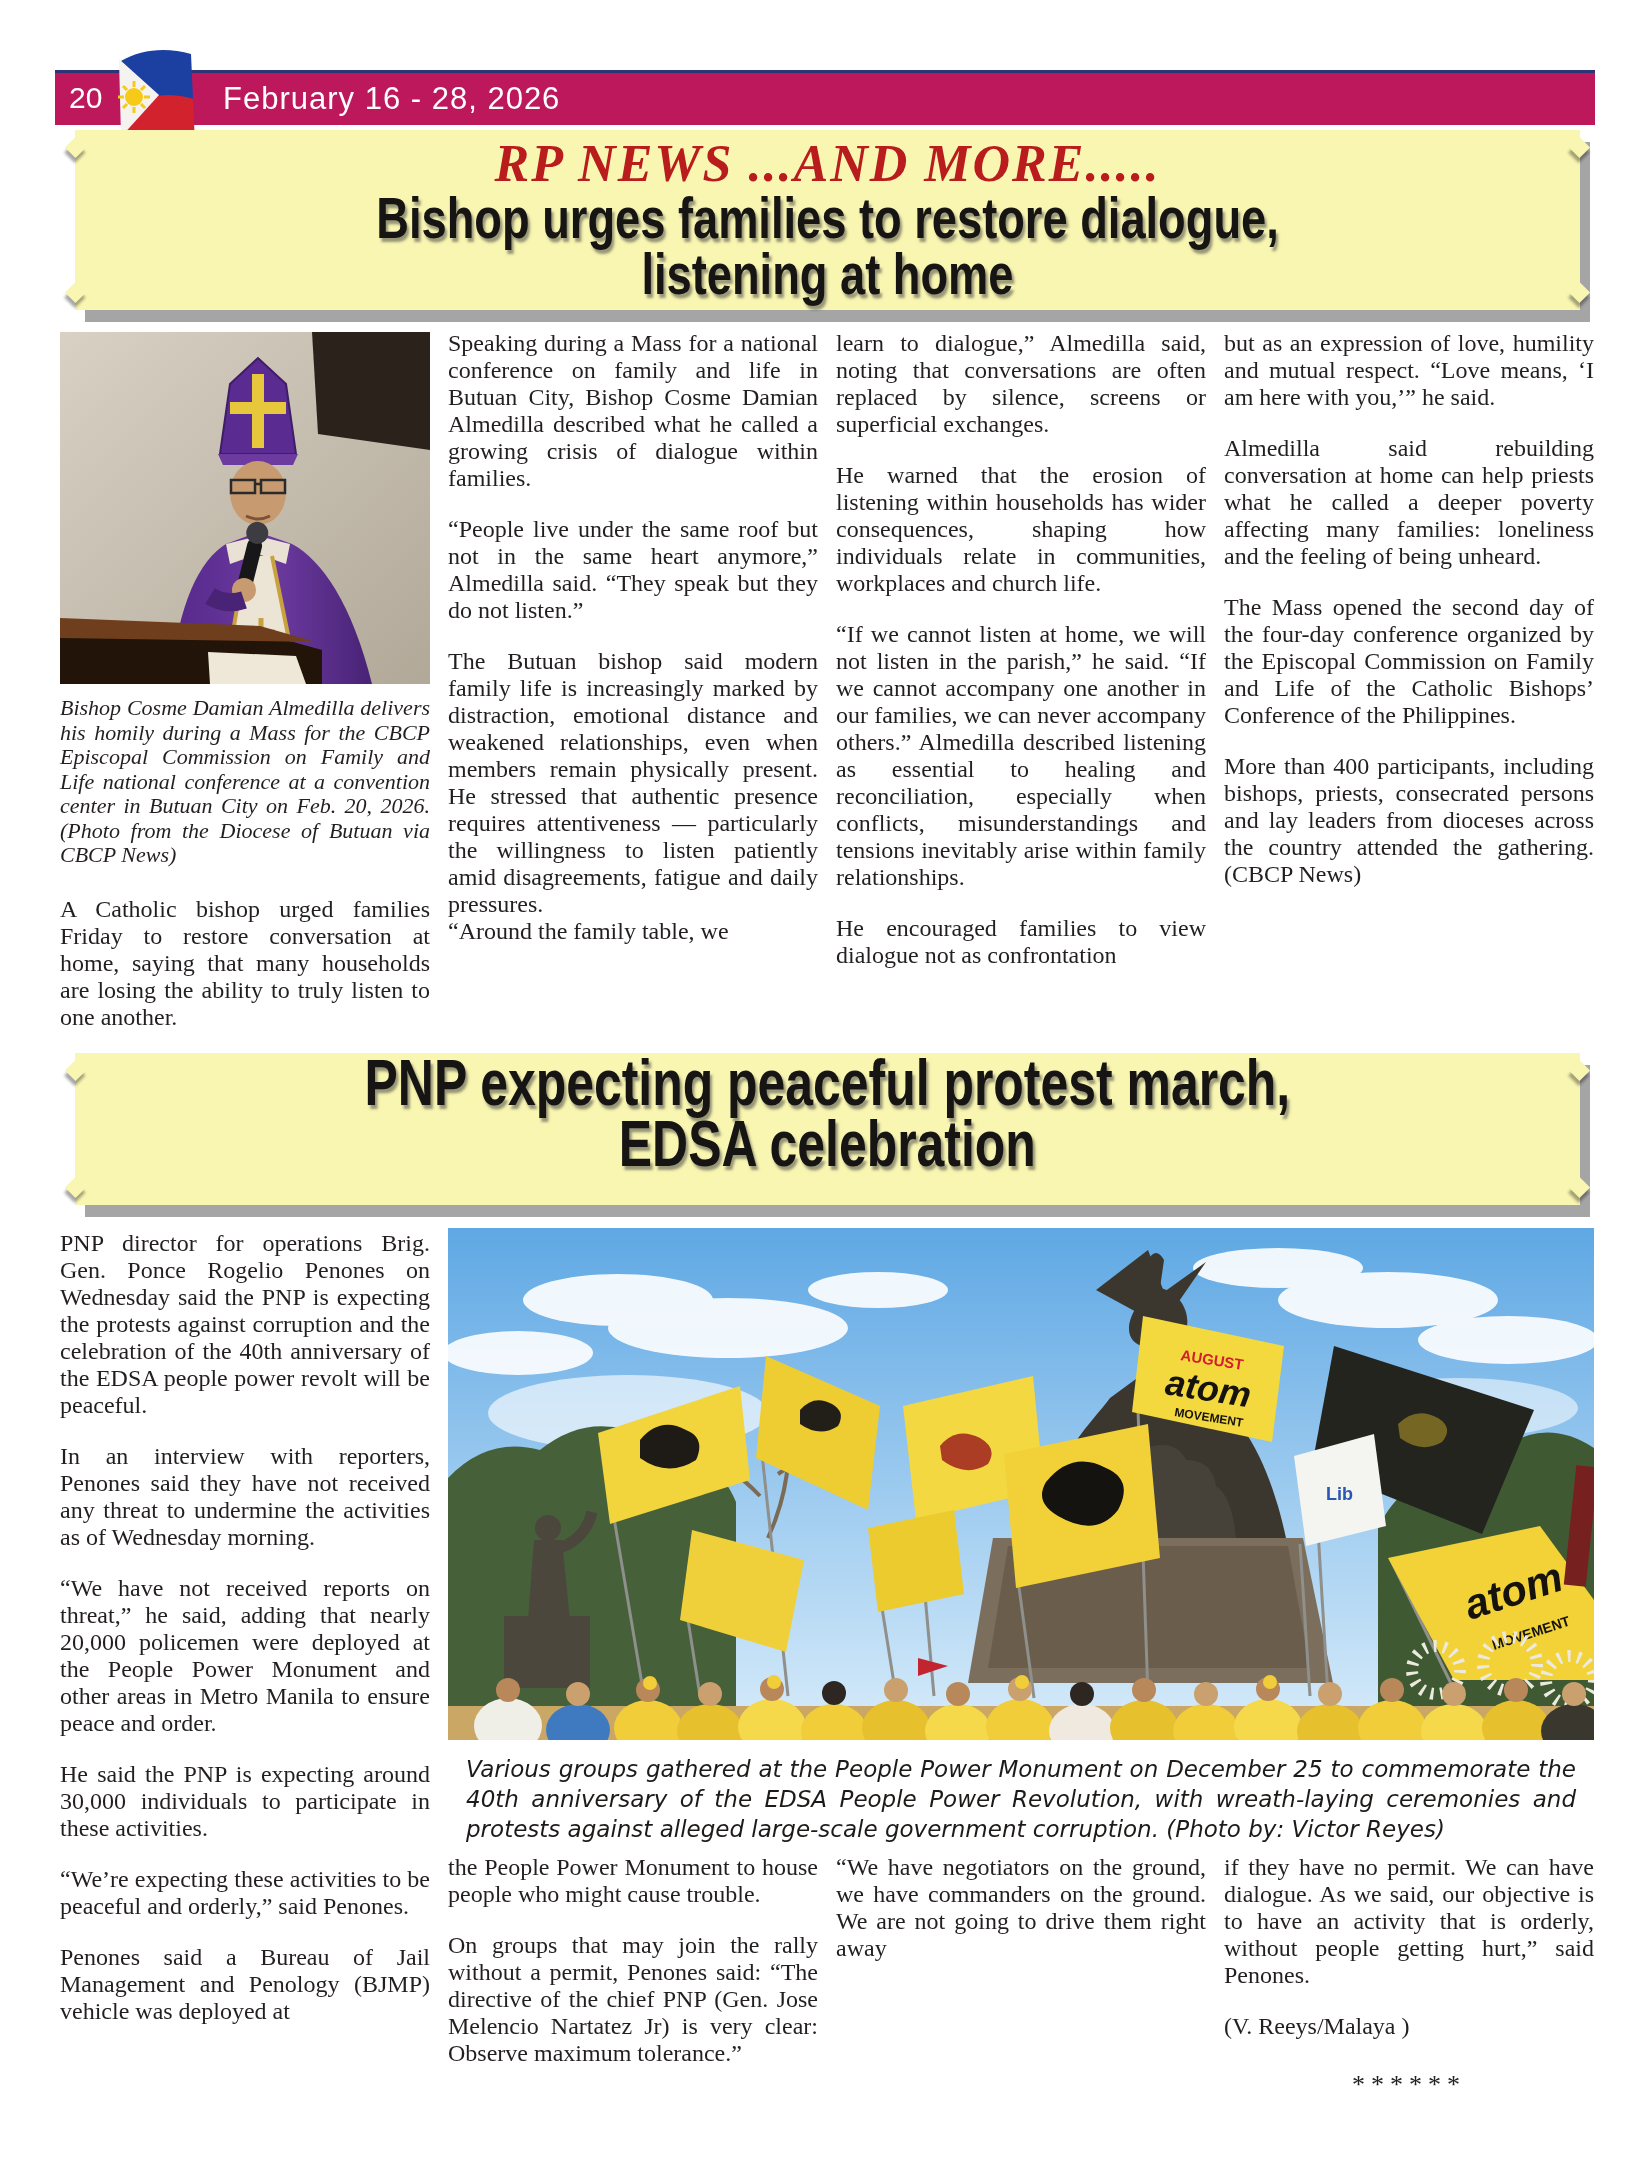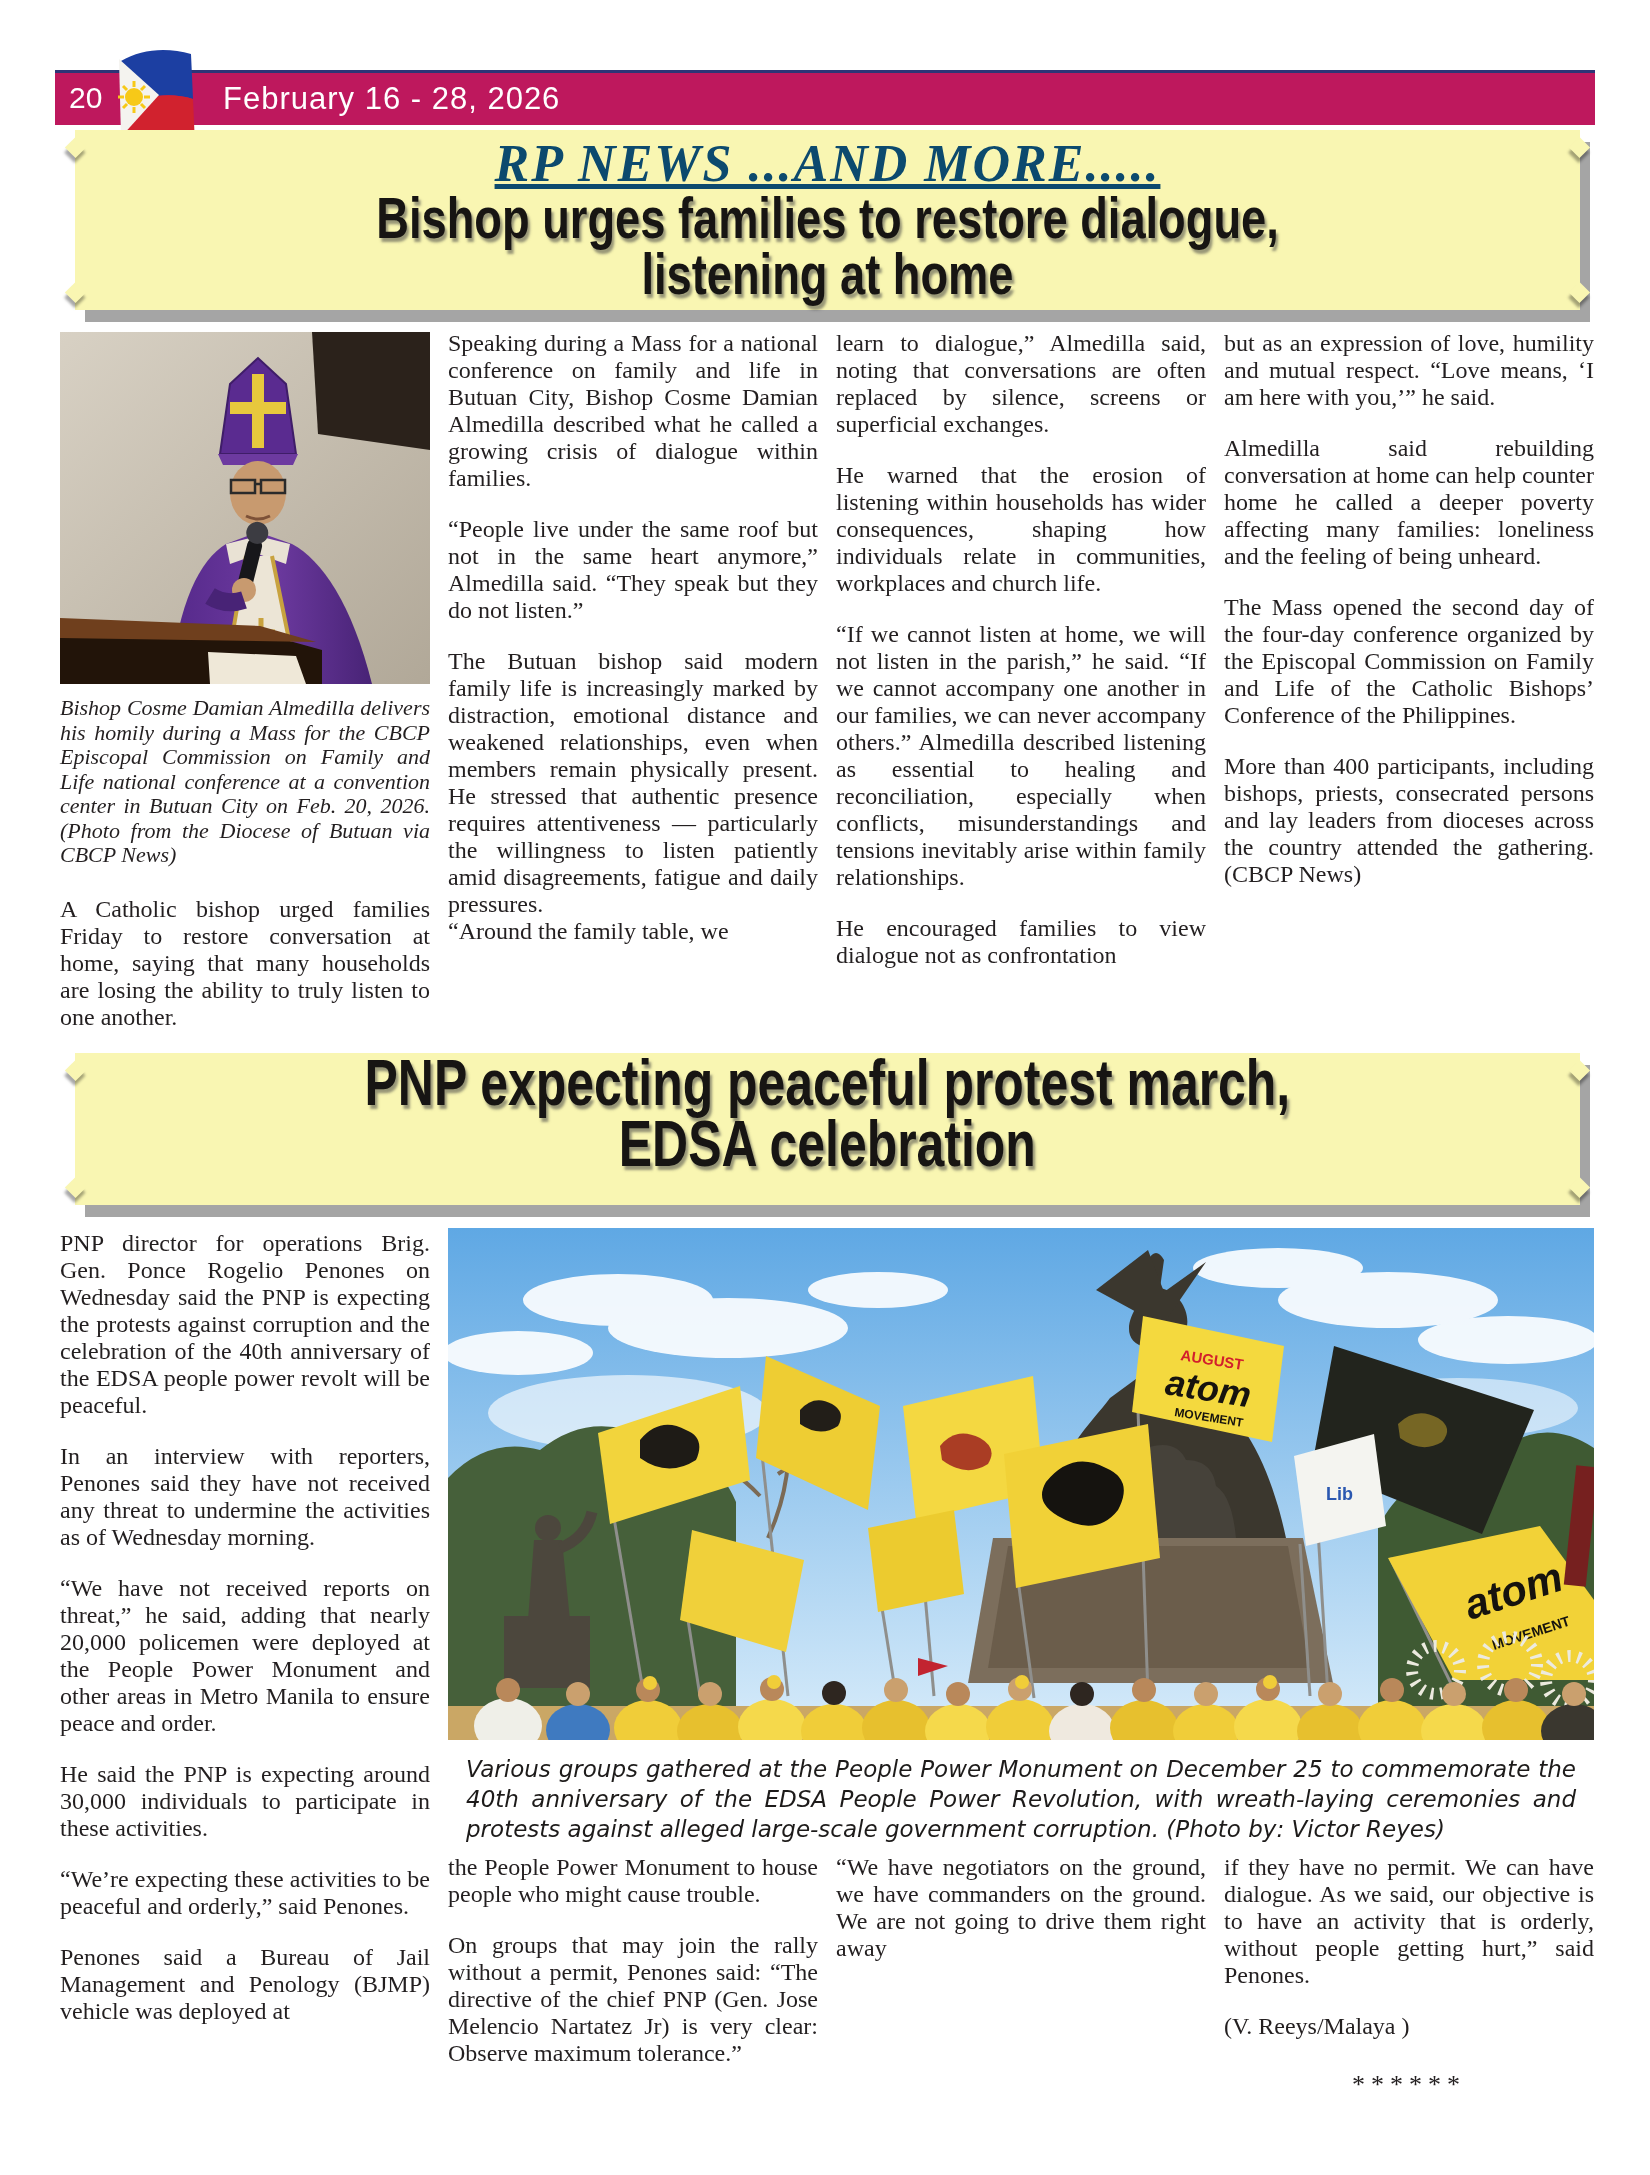--- a/index.html
+++ b/index.html
@@ -17,21 +17,21 @@
   
   .banner{position:absolute;left:75px;width:1505px;background:#f9f6b2;text-align:center;
           box-shadow:10px 12px 0 rgba(105,105,105,.6);}
   .b1{top:130px;height:180px;}
   .b2{top:1053px;height:152px;}
   .tear{position:absolute;width:15px;height:15px;background:#f9f6b2;transform:rotate(45deg);
         box-shadow:3px 4px 3px rgba(0,0,0,.35);}
   .tear.tl{left:-7px;top:10px}.tear.bl{left:-7px;bottom:10px}
   .tear.tr{right:-7px;top:10px}.tear.br{right:-7px;bottom:10px}
   .kicker{margin:8px 0 0;font-family:"Liberation Serif",serif;font-style:italic;font-weight:bold;
-          font-size:52px;line-height:1.0;color:#0c4a6e;letter-spacing:2px;text-decoration:underline;}
+          font-size:52px;line-height:1.0;color:#b91c1c;letter-spacing:2px;}
   .hline{line-height:.96;color:#171513;}
   .cond{display:inline-block;font-family:"Liberation Sans",sans-serif;font-weight:bold;
         white-space:nowrap;transform:scaleX(.78);transform-origin:50% 50%;
         text-shadow:3px 4px 3px rgba(70,70,70,.55);}
   .b1 .cond{font-size:58px;}
   .b2 .cond{font-size:64px;}
   .b2 .hline:first-child{margin-top:10px;}
 
   
   .art1{position:absolute;left:60px;top:330px;width:1534px;display:grid;
@@ -146,21 +146,21 @@
       <p class="body">“Around the family table, we</p>
     </div>
     <div class="col">
       <p class="body">learn to dialogue,” Almedilla said, noting that conversations are often replaced by silence, screens or superficial exchanges.</p>
       <p class="body">He warned that the erosion of listening within households has wider consequences, shaping how individuals relate in communities, workplaces and church life.</p>
       <p class="body">“If we cannot listen at home, we will not listen in the parish,” he said. “If we cannot accompany one another in our families, we can never accompany others.” Almedilla described listening as essential to healing and reconciliation, especially when conflicts, misunderstandings and tensions inevitably arise within family relationships.</p>
       <p class="body">He encouraged families to view dialogue not as confrontation</p>
     </div>
     <div class="col">
       <p class="body">but as an expression of love, humility and mutual respect. “Love means, ‘I am here with you,’” he said.</p>
-      <p class="body">Almedilla said rebuilding conversation at home can help counter home he called a deeper poverty affecting many families: loneliness and the feeling of being unheard.</p>
+      <p class="body">Almedilla said rebuilding conversation at home can help priests what he called a deeper poverty affecting many families: loneliness and the feeling of being unheard.</p>
       <p class="body">The Mass opened the second day of the four-day conference organized by the Episcopal Commission on Family and Life of the Catholic Bishops’ Conference of the Philippines.</p>
       <p class="body">More than 400 participants, including bishops, priests, consecrated persons and lay leaders from dioceses across the country attended the gathering. (CBCP News)</p>
     </div>
   </section>
 
   <section class="banner b2">
     <span class="tear tl"></span>
     <span class="tear bl"></span>
     <span class="tear tr"></span>
     <span class="tear br"></span>

